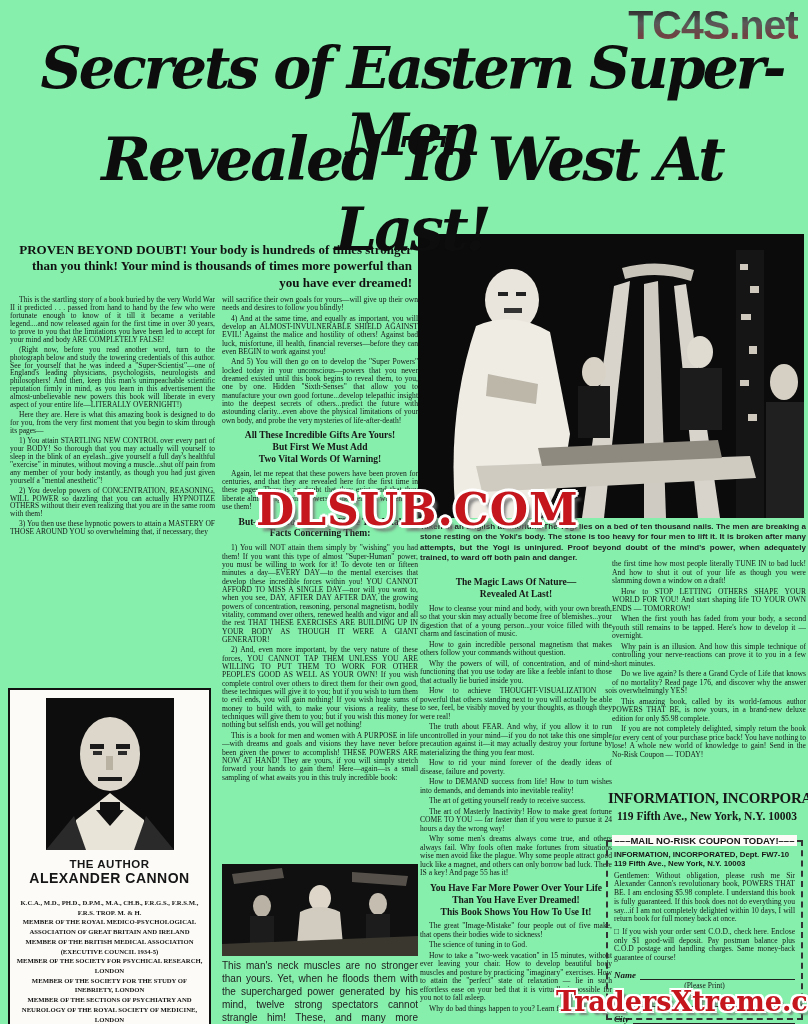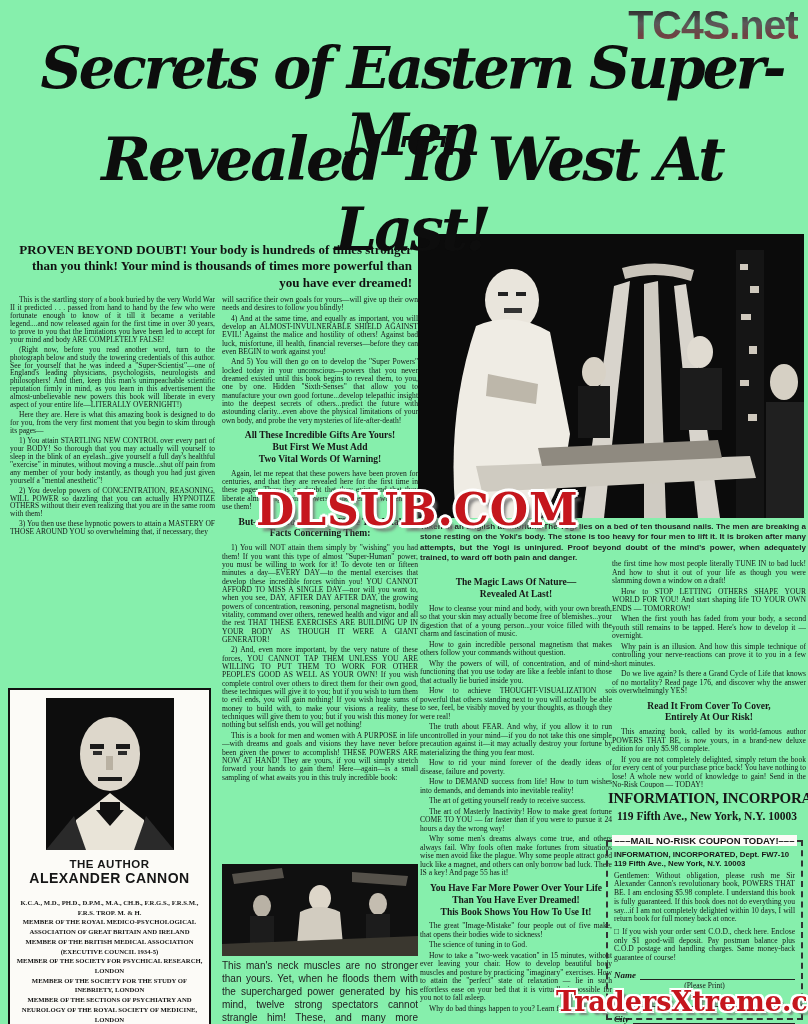--- a/index.html
+++ b/index.html
@@ -185,22 +185,20 @@
       <div class="tx p">The science of tuning in to God.</div>
       <div class="tx p">How to take a "two-week vacation" in 15 minutes, without ever leaving your chair. How to develop beautiful body muscles and posture by practicing "imaginary" exercises. How to attain the "perfect" state of relaxation — lie in such effortless ease on your bed that it is virtually impossible for you not to fall asleep.</div>
       <div class="tx p">Why do bad things happen to you? Learn for</div>
     </div>
   <div class="col col4">
       <div class="tx p nc">the first time how most people literally TUNE IN to bad luck! And how to shut it out of your life as though you were slamming down a window on a draft!</div>
       <div class="tx p">How to STOP LETTING OTHERS SHAPE YOUR WORLD FOR YOU! And start shaping life TO YOUR OWN ENDS — TOMORROW!</div>
       <div class="tx p">When the first youth has faded from your body, a second youth still remains to be tapped. Here's how to develop it — overnight.</div>
       <div class="tx p">Why pain is an illusion. And how this simple technique of controlling your nerve-reactions can prove it to you in a few short minutes.</div>
       <div class="tx p">Do we live again? Is there a Grand Cycle of Life that knows of no mortality? Read page 176, and discover why the answer is overwhelmingly YES!</div>
-      <div class="tx h">Read It From Cover To Cover,
-Entirely At Our Risk!</div>
       <div class="tx p">This amazing book, called by its world-famous author POWERS THAT BE, is now yours, in a brand-new deluxe edition for only $5.98 complete.</div>
       <div class="tx p">If you are not completely delighted, simply return the book for every cent of your purchase price back! You have nothing to lose! A whole new world of knowledge to gain! Send in the No-Risk Coupon — TODAY!</div>
     </div>
 
   <div class="pub-name">INFORMATION, INCORPORATED</div>
   <div class="pub-addr">119 Fifth Ave., New York, N.Y. 10003</div>
 
   <div class="coupon">
     <div class="coupon-cta">–––MAIL NO-RISK COUPON TODAY!–––</div>
     <div class="c-h1">INFORMATION, INCORPORATED, Dept. FW7-10</div>

